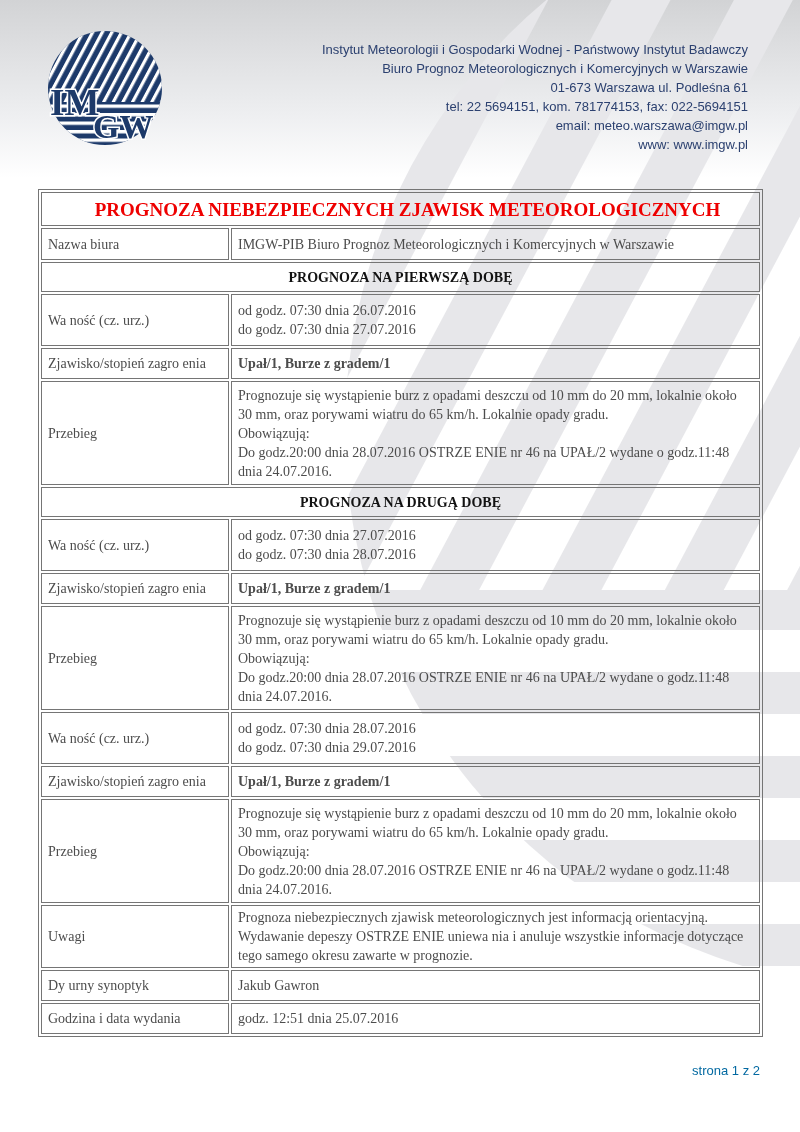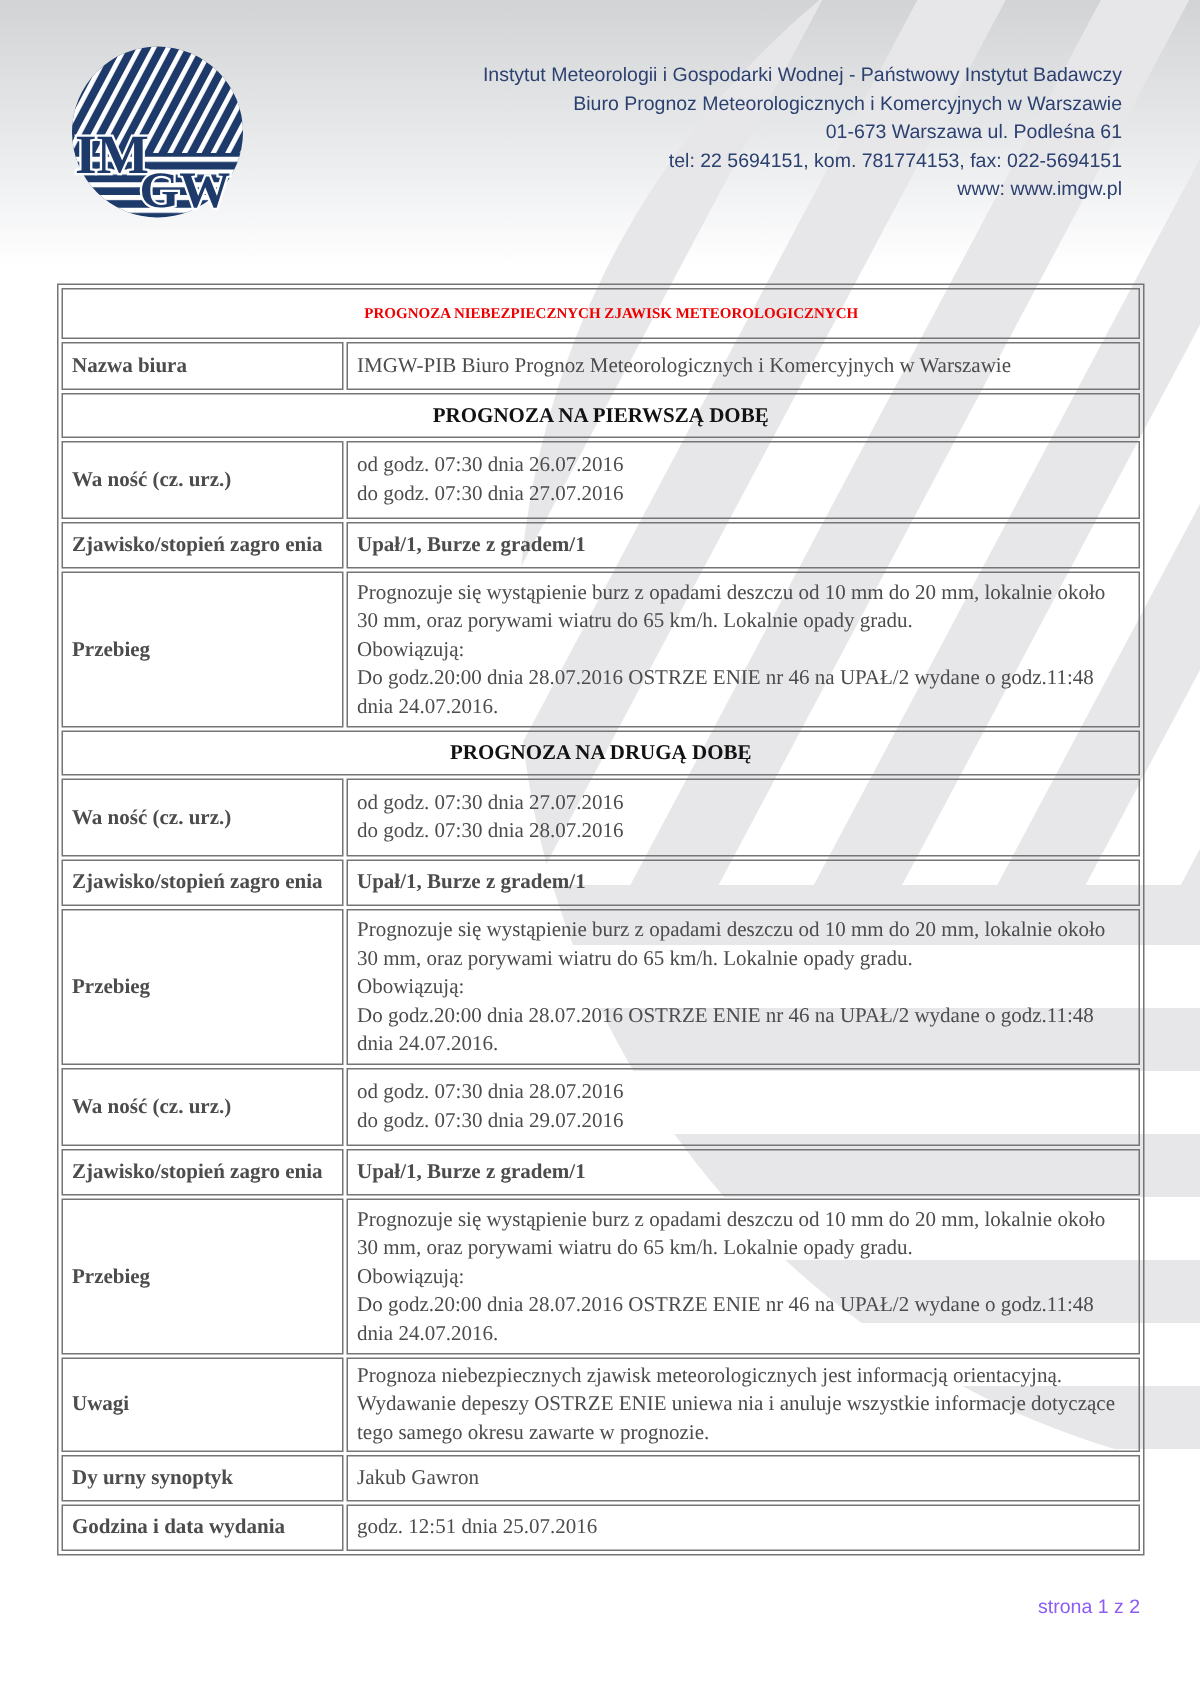--- a/index.html
+++ b/index.html
@@ -16,36 +16,36 @@
         font-family:"Liberation Sans", sans-serif;font-size:13px;line-height:19px;color:#2c4170;}
   .hdr-text .bold{font-weight:normal;}
   .logo{position:absolute;top:28px;left:45px;}
 
   
   table.forecast{position:absolute;top:189px;left:38px;width:725px;
         border-collapse:separate;border-spacing:2px;border:1px solid #757575;
         table-layout:fixed;background:transparent;}
   table.forecast td{border:1px solid #757575;padding:2px 6px;font-size:14px;
         line-height:19px;color:#4c4c4c;vertical-align:middle;overflow:hidden;}
-  td.label{font-weight:bold;color:#121212;}
+  td.label{font-weight:normal;color:#121212;}
   col.c1{width:188px;}
   td.multi{white-space:pre-line;}
   td.boldval{font-weight:bold;color:#1c1c1c;}
   td.top{vertical-align:top;}
-  tr.r-title td{color:#ee0000;font-weight:bold;text-align:center;font-size:10px;height:28px;padding-left:20px;}
+  tr.r-title td{color:#ee0000;font-weight:bold;text-align:center;font-size:19px;height:28px;padding-left:20px;}
   tr.r-sect td{font-weight:bold;color:#121212;text-align:center;font-size:14px;height:24px;}
   tr.r-simple td{height:26px;}
   tr.r-valid td{height:46px;}
   tr.r-phen td{height:25px;}
   tr.r-course td{height:98px;}
   tr.r-remarks td{height:56px;}
   tr.r-person td{height:25px;}
 
   .footer{position:absolute;top:1063px;right:40px;font-family:"Liberation Sans", sans-serif;
-        font-size:13px;color:#8b5cf6;}
+        font-size:13px;color:#0369a1;}
 </style>
 </head>
 <body>
 
 <div class="page">
 
   <div class="bg-gradient"></div>
 
   <svg class="watermark" width="800" height="1132" viewBox="0 0 800 1132">
     <defs>
@@ -86,20 +86,21 @@
       </g>
       <text x="5" y="87" font-family="Liberation Serif, serif" font-weight="bold" font-size="37" fill="#1d3a6a" stroke="#ffffff" stroke-width="3" paint-order="stroke">IM</text>
       <text x="48" y="110" font-family="Liberation Serif, serif" font-weight="bold" font-size="34" fill="#1d3a6a" stroke="#ffffff" stroke-width="3" paint-order="stroke">GW</text>
     </svg>
 
     <div class="hdr-text">
       <div>Instytut Meteorologii i Gospodarki Wodnej - Państwowy Instytut Badawczy</div>
       <div class="bold">Biuro Prognoz Meteorologicznych i Komercyjnych w Warszawie</div>
       <div>01-673 Warszawa ul. Podleśna 61</div>
       <div>tel: 22 5694151, kom. 781774153, fax: 022-5694151</div>
+      <div>email: meteo.warszawa@imgw.pl</div>
       <div>www: www.imgw.pl</div>
     </div>
 
     <table class="forecast">
       <colgroup>
           <col class="c1">
           <col>
         </colgroup>
 
       <tbody>

